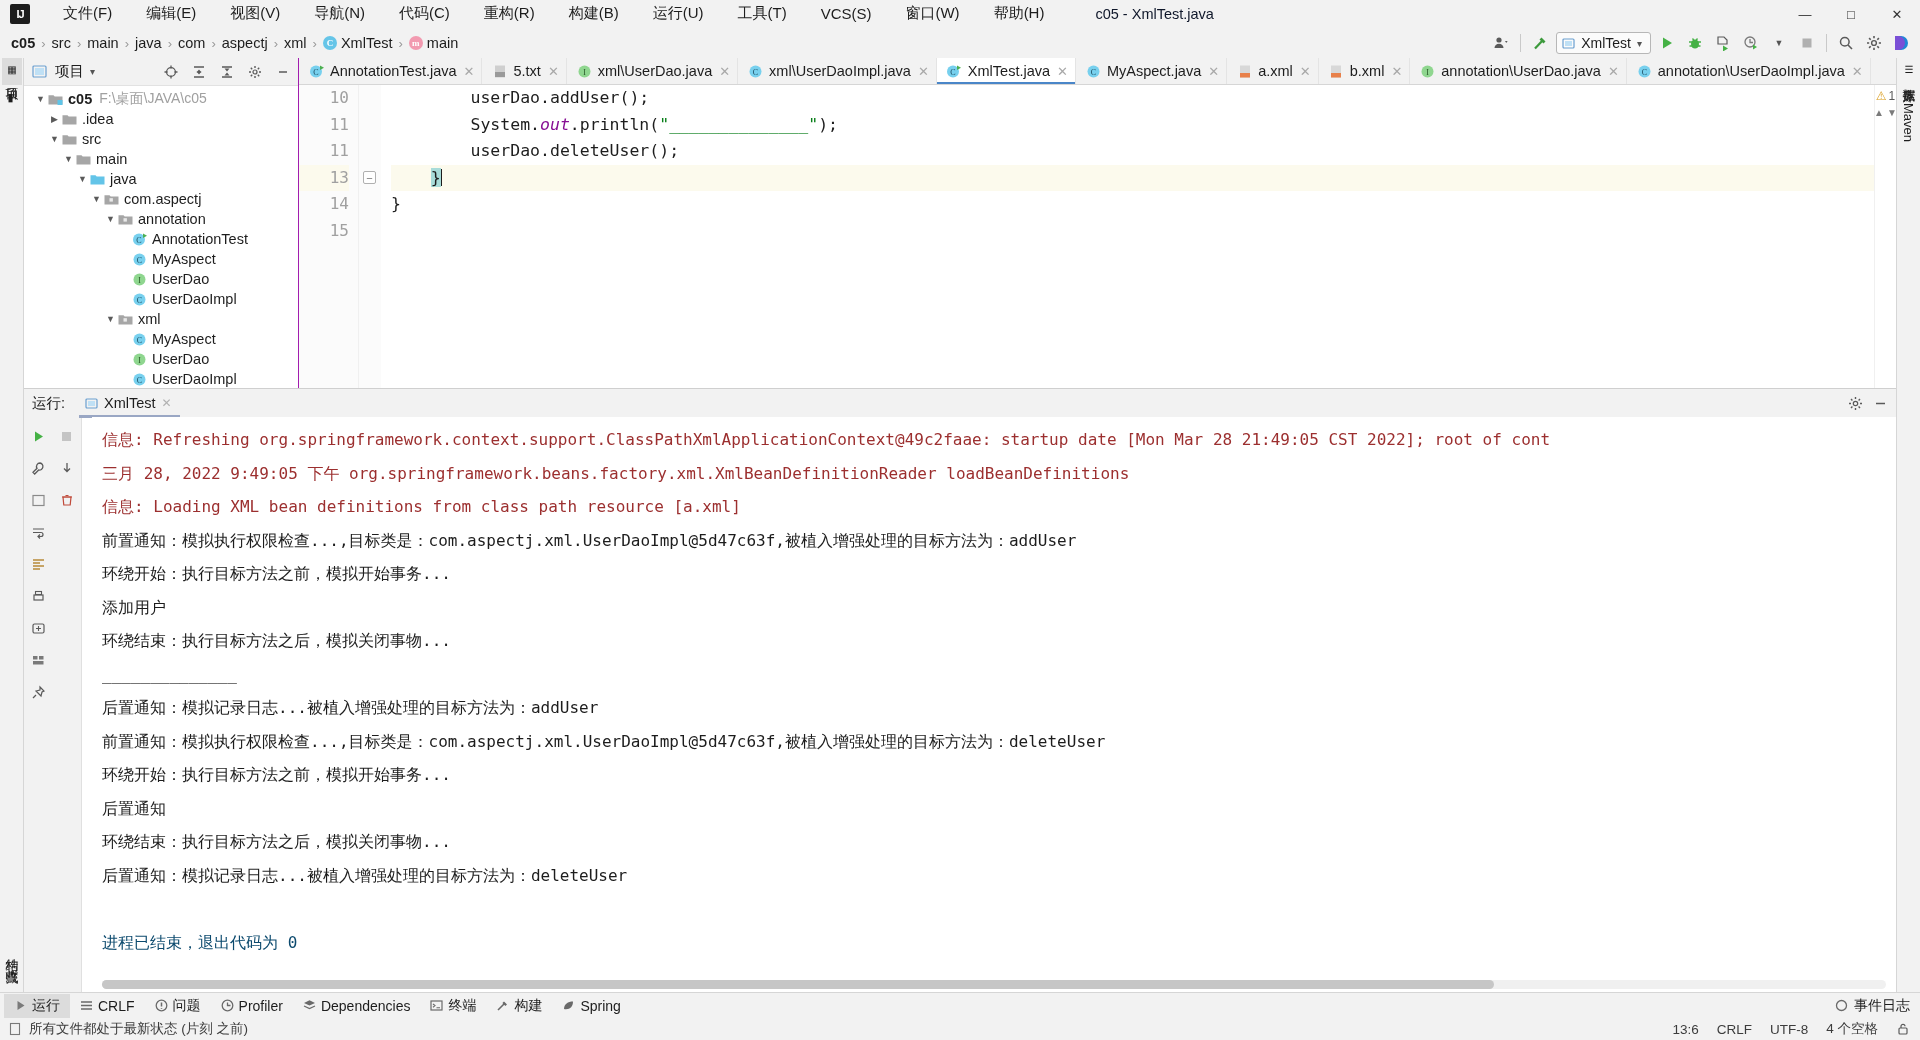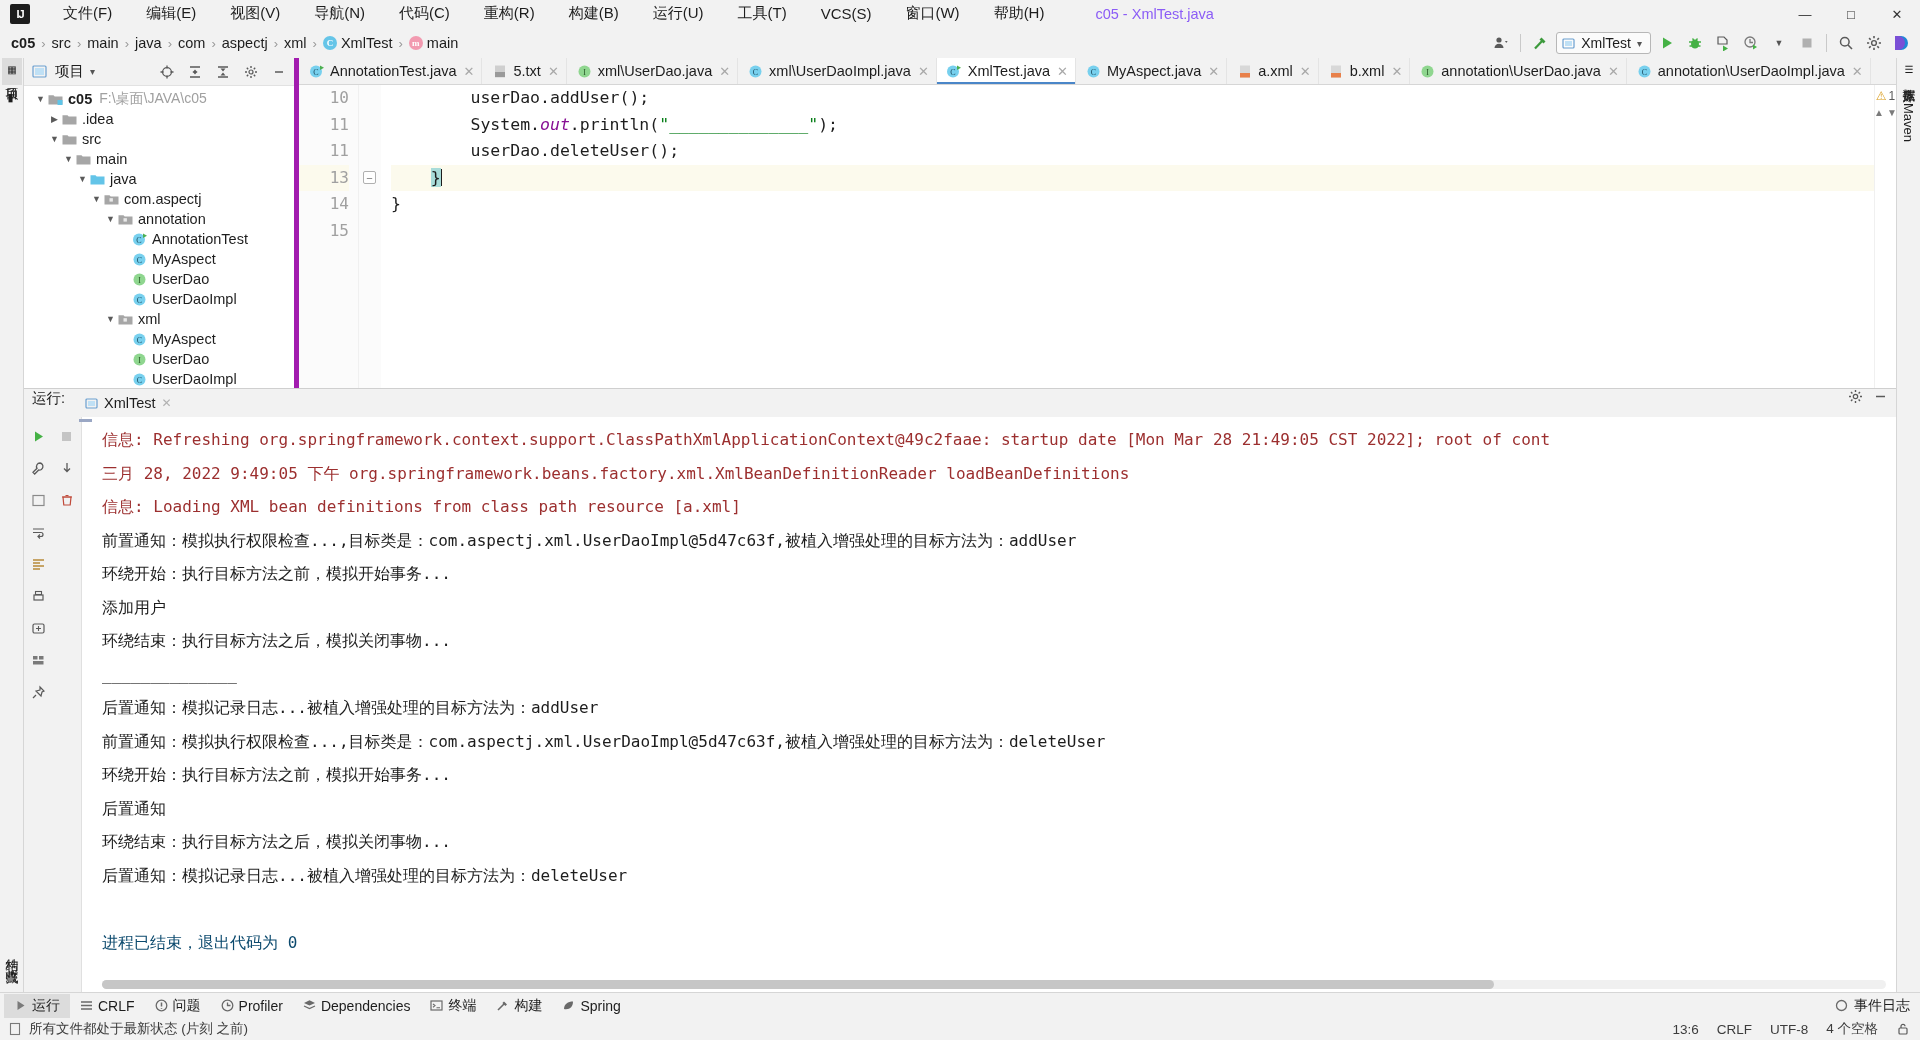--- a/index.html
+++ b/index.html
@@ -19,21 +19,21 @@
     background:#f2f2f2; padding-left:6px; flex:none;
     border-bottom:1px solid #f2f2f2;
   }
   .ij-logo{
     width:20px;height:20px;margin:0 8px 0 4px;flex:none;
     background:#1d1d1d; color:#fff; font-size:11px; font-weight:bold;
     display:flex;align-items:center;justify-content:center;
     border-radius:2px; letter-spacing:-1px;
   }
   .menu-item{ padding:3px 9px; font-size:15px; white-space:nowrap; cursor:default;}
-  .win-title{ margin-left:26px; color:#8b5cf6; font-size:14.5px;}
+  .win-title{ margin-left:26px; color:#0f172a; font-size:14.5px;}
   .win-buttons{ position:absolute; right:0; top:0; height:28px; display:flex;}
   .win-btn{ width:46px;height:28px;display:flex;align-items:center;justify-content:center;color:#333;font-size:13px;}
 
   
   .navbar{
     height:30px; display:flex; align-items:center; background:#f2f2f2;
     padding-left:8px; flex:none; position:relative;
   }
   .crumb{ display:flex;align-items:center; font-size:14.5px; padding:1px 3px; white-space:nowrap;}
   .crumb.bold{ font-weight:bold;}
@@ -58,21 +58,21 @@
   .vlabel.sel{ background:#dcdcdc;}
   .rightstrip{
     width:24px; background:#f2f2f2; border-left:1px solid #d6d6d6;
     display:flex; flex-direction:column; align-items:center; flex:none;
   }
 
   .center{ flex:1; display:flex; flex-direction:column; min-width:0;}
   .upper{ height:330px; display:flex; min-height:0; flex:none;}
 
   
-  .project{ width:275px; background:#fff; display:flex; flex-direction:column; flex:none; border-right:5px solid #a21caf;}
+  .project{ width:275px; background:#fff; display:flex; flex-direction:column; flex:none; border-right:1px solid #a21caf;}
   .project-head{
     height:28px; background:#f2f2f2; display:flex; align-items:center;
     padding:0 4px 0 8px; gap:6px; flex:none; border-bottom:1px solid #e2e2e2;
   }
   .ph-title{ font-size:14.5px; margin-left:2px;}
   .ph-spacer{ flex:1;}
   .ph-ic{ width:22px;height:22px;display:flex;align-items:center;justify-content:center;border-radius:3px;}
   .tree{ flex:1; overflow:hidden; padding-top:3px; background:#fff; position:relative;}
   .trow{ display:flex; align-items:center; height:20px; font-size:14.5px; white-space:nowrap; padding-right:6px;}
   .arrow{ width:13px;height:13px; flex:none; display:flex;align-items:center;justify-content:center; color:#5a5a5a; font-size:9px;}
@@ -115,21 +115,21 @@
   }
   .errstrip{
     width:22px; flex:none; background:#fff; border-left:1px solid #f0f0f0;
     display:flex; flex-direction:column; align-items:center; padding-top:4px;
   }
   .warnbox{ display:flex; align-items:center; gap:2px; font-size:12px; color:#5a5a5a;}
 
   
   .runpanel{ flex:1; display:flex; flex-direction:column; min-height:0; background:#fff; border-top:1px solid #cfcfcf;}
   .run-head{
-    height:28px; display:flex; background:#f2f2f2; padding-left:8px; flex:none;
+    height:28px; display:flex; align-items:center; background:#f2f2f2; padding-left:8px; flex:none;
     position:relative;
   }
   .run-title{ font-size:14.5px; margin-right:14px;}
   .run-tab{
     display:flex; align-items:center; gap:6px; font-size:14.5px; padding:2px 8px 2px 6px; position:relative;
   }
   .run-tab::after{ content:""; position:absolute; left:0;right:0;bottom:-5px;height:3px;background:#9aa7c4;}
   .run-head-right{ position:absolute; right:8px; display:flex; align-items:center; gap:10px;}
   .run-body{ flex:1; display:flex; min-height:0;gap:10px;}
   .run-side{

